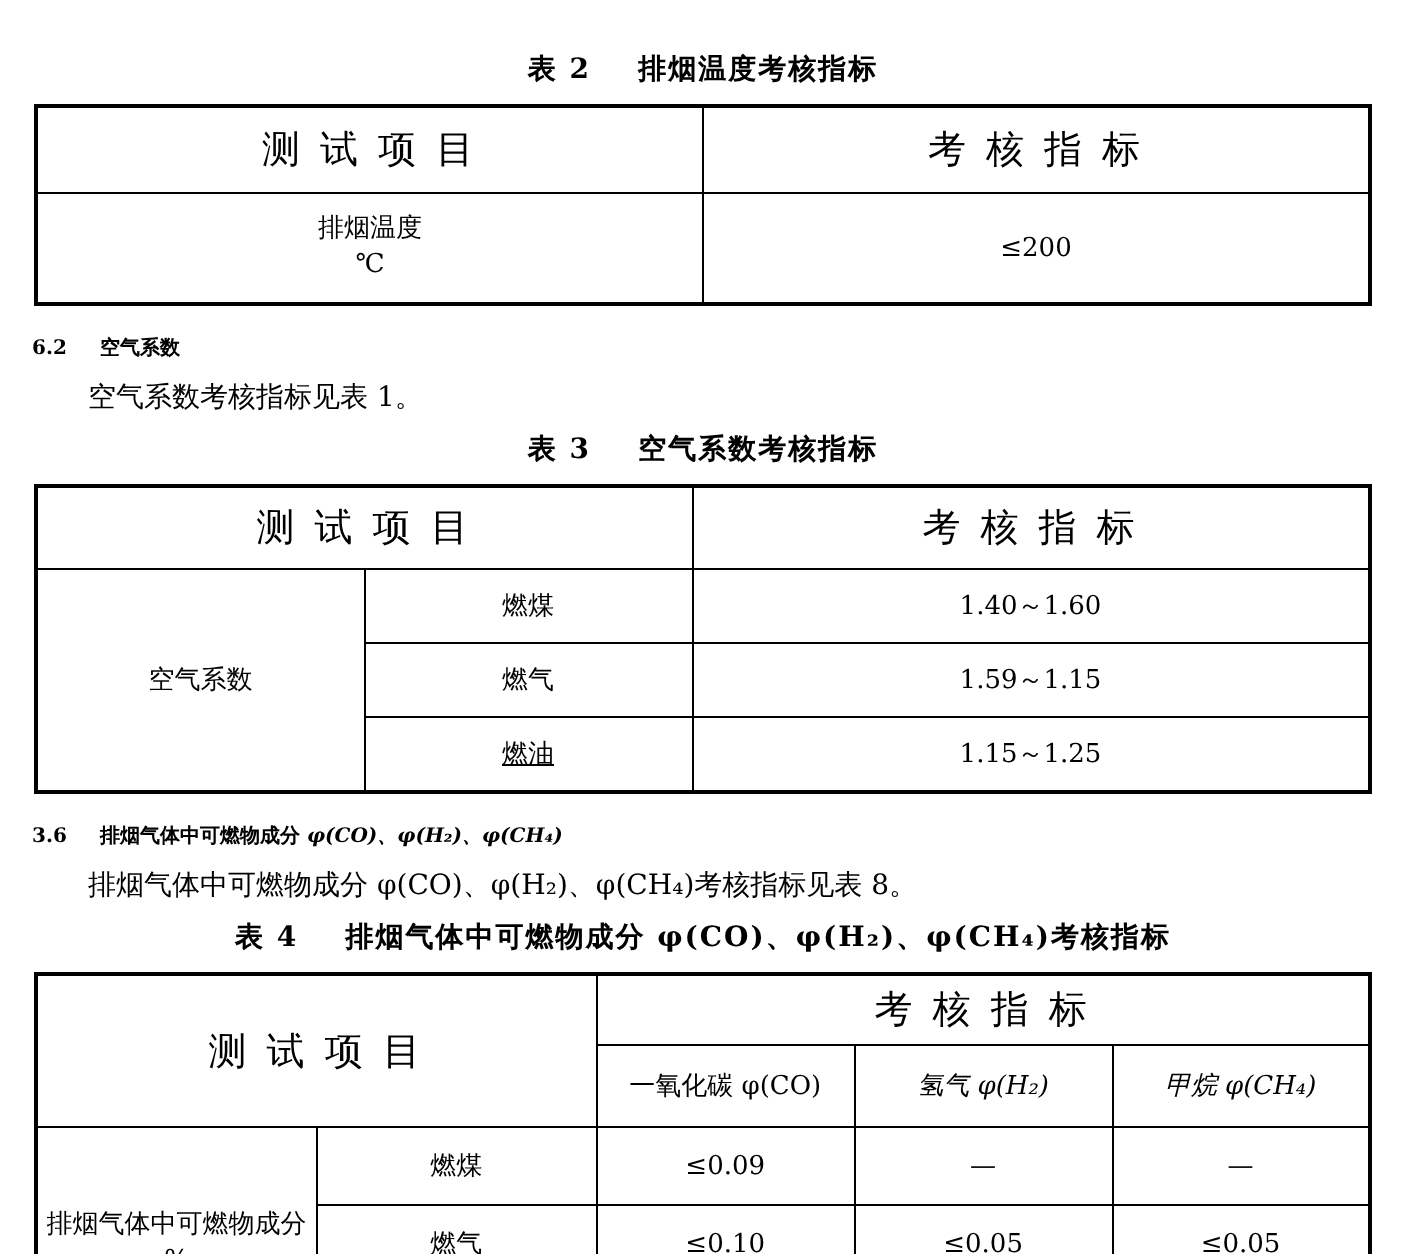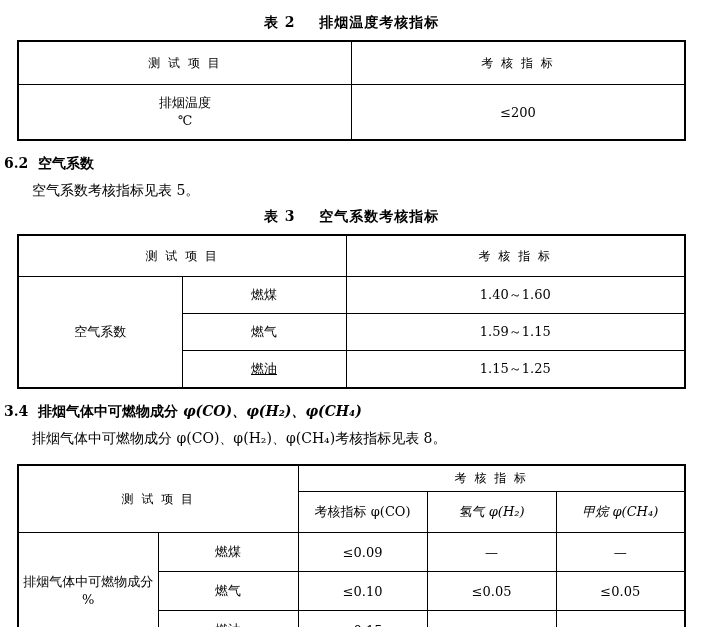--- a/index.html
+++ b/index.html
@@ -12,21 +12,21 @@
     height: 627px;
     font-family: "DejaVu Serif", serif;
     color: #000;
     position: relative;
     overflow: hidden;
   }
   .page {
     width: 703px;
     height: 627px;
     position: relative;
-    padding: 4px;
+    padding: 16px;
     box-sizing: border-box;
   }
   .table-caption {
     text-align: center;
     font-size: 14px;
     font-weight: bold;
     letter-spacing: 1px;
     margin: 0;
   }
   .caption-gap { letter-spacing: 4px; }
@@ -41,25 +41,25 @@
     text-align: center;
     vertical-align: middle;
     font-size: 13px;
     font-weight: normal;
     padding: 4px 2px;
   }
   table.outer {
     border: 2px solid #000;
   }
   .hdr {
-    font-size: 12px;
+    font-size: 19px;
     letter-spacing: 2px;
   }
   .sect-head {
-    font-size: 14px;
+    font-size: 10px;
     font-weight: bold;
     margin: 0;
   }
   .sect-num {
     display: inline-block;
     width: 34px;
   }
   .body-text {
     font-size: 14px;
     margin: 0;
@@ -110,21 +110,21 @@
     </tr>
   </tbody>
     </table>
 
   <div class="s2"></div>
 
   <div class="sect-head">
     <span class="sect-num">6.2</span><span>空气系数</span>
   </div>
   <div class="s4"></div>
-  <div class="body-text">空气系数考核指标见表 5。</div>
+  <div class="body-text">空气系数考核指标见表 1。</div>
 
   <div class="s3"></div>
 
   <div class="table-caption">
     <span>表 3</span>
     <span class="caption-gap">&nbsp;&nbsp;</span><span>空气系数考核指标</span>
   </div>
 
   <div class="s3"></div>
 
@@ -146,38 +146,42 @@
     <tr>
       <td style="height:28px;text-decoration:underline;">燃油</td>
       <td>1.15～1.25</td>
     </tr>
   </tbody>
     </table>
 
   <div class="s2"></div>
 
   <div class="sect-head">
-    <span class="sect-num">3.4</span><span>排烟气体中可燃物成分 </span><span class="ital">φ(CO)、φ(H₂)、φ(CH₄)</span>
+    <span class="sect-num">3.6</span><span>排烟气体中可燃物成分 </span><span class="ital">φ(CO)、φ(H₂)、φ(CH₄)</span>
   </div>
   <div class="s4"></div>
   <div class="body-text">排烟气体中可燃物成分 φ(CO)、φ(H₂)、φ(CH₄)考核指标见表 8。</div>
 
   <div class="s3"></div>
 
+  <div class="table-caption">
+    <span>表 4</span>
+    <span class="caption-gap">&nbsp;&nbsp;</span><span>排烟气体中可燃物成分 φ(CO)、φ(H₂)、φ(CH₄)考核指标</span>
+  </div>
 
   <div class="s3"></div>
 
   <table class="outer">
     <tbody>
         <tr>
       <td class="hdr" colspan="2" rowspan="2" style="width:42%;height:34px;">测 试 项 目</td>
       <td class="hdr" colspan="3">考 核 指 标</td>
     </tr>
     <tr>
-      <td style="width:19.5%;height:32px;">考核指标 φ(CO)</td>
+      <td style="width:19.5%;height:32px;">一氧化碳 φ(CO)</td>
       <td style="width:19.5%;font-style:italic;">氢气 φ(H₂)</td>
       <td style="width:19%;font-style:italic;">甲烷 φ(CH₄)</td>
     </tr>
     <tr>
       <td rowspan="3" style="width:23%;">
         <div class="unit-two-line">
           <div>排烟气体中可燃物成分</div>
           <div>%</div>
         </div>
       </td>

